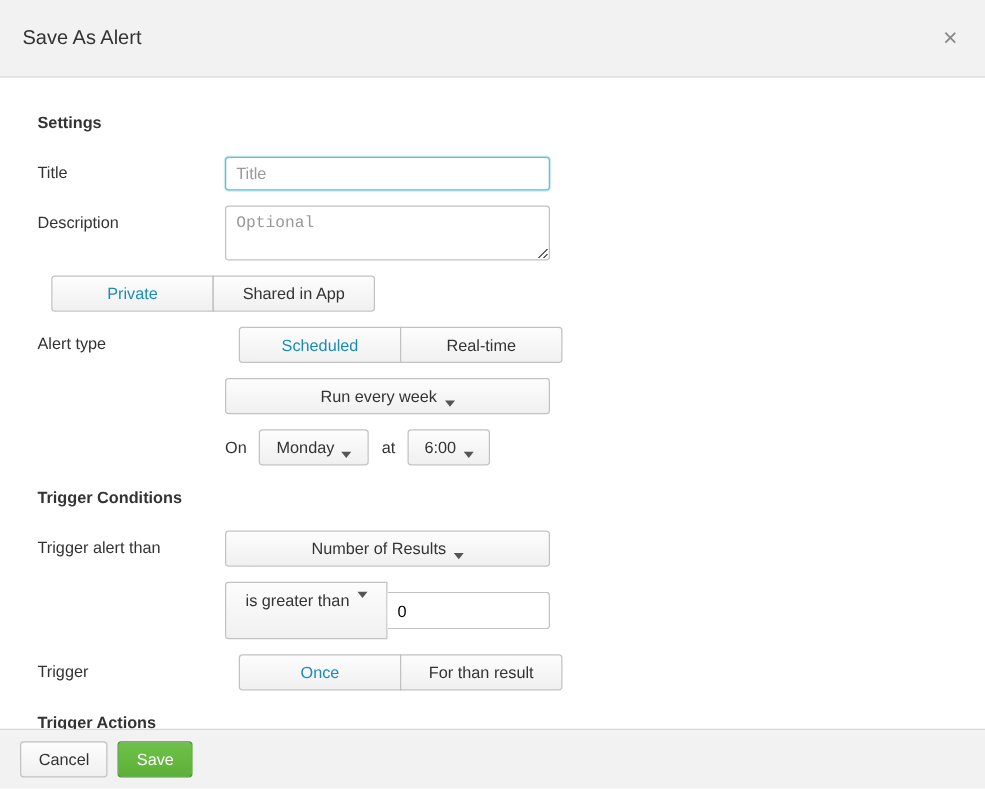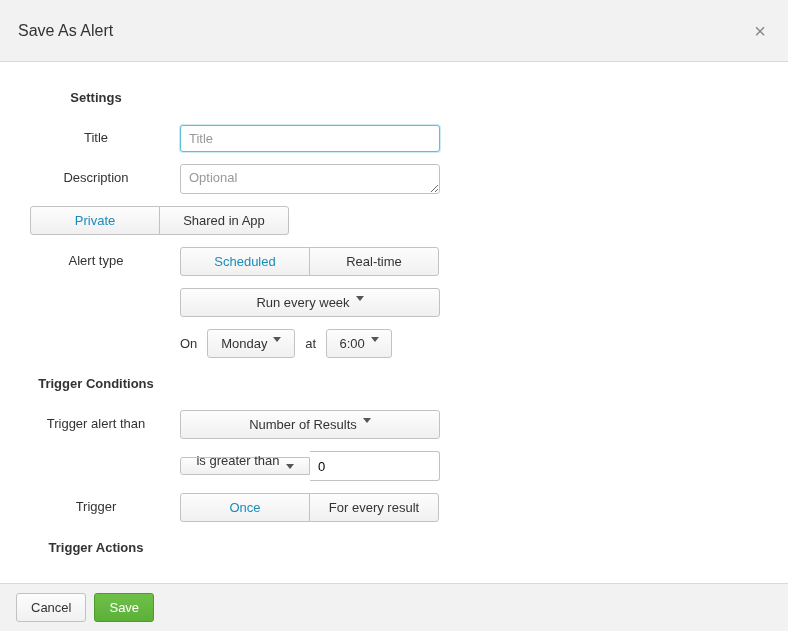--- a/index.html
+++ b/index.html
@@ -47,21 +47,21 @@
     overflow: auto;
   }
 
   .row {
     display: flex;
     align-items: flex-start;
     margin-bottom: 12px;
   }
   .row .lbl {
     width: 150px;
-    text-align: center;
+    text-align: left;
     padding-right: 18px;
     padding-top: 6px;
     font-size: 13px;
     color: #333;
     flex-shrink: 0;
   }
   .row .lbl.section {
     font-weight: 700;
   }
   .row .ctrl {
@@ -94,32 +94,32 @@
     width: 130px;
     text-align: center;
     font-size: 13px;
     color: #333;
     cursor: pointer;
     margin-left: -1px;
     user-select: none;
   }
   .btngroup .seg:first-child {
     border-radius: 3px 0 0 3px;
-    margin-left: 0;
+    margin-left: 11px;
   }
   .btngroup .seg:last-child {
     border-radius: 0 3px 3px 0;
   }
   .btngroup .seg.active {
     color: #1a8cba;
   }
 
   .dropdown {
     display: inline-flex;
-    align-items: flex-start;
+    align-items: flex-end;
     justify-content: center;
     border: 1px solid #c2c2c2;
     background: linear-gradient(#fdfdfd, #f0f0f0);
     border-radius: 3px;
     padding: 6px 12px;
     font-size: 13px;
     color: #333;
     cursor: pointer;
     user-select: none;
     gap: 6px;
@@ -146,23 +146,23 @@
     border-left: none;
     border-radius: 0 3px 3px 0;
     padding: 6px 8px;
     font-size: 13px;
     width: 130px;
     background: #fff;
     height: 30px;
   }
   .joined-left {
     border-radius: 3px 0 0 3px;
-    height: 18px;
+    height: 46px;
     display: inline-flex;
-    align-items: flex-end;
+    align-items: flex-start;
   }
 
   .checkbox {
     width: 16px;
     height: 16px;
     border: 1px solid #b5b5b5;
     border-radius: 3px;
     background: linear-gradient(#fff,#f4f4f4);
     cursor: pointer;
     display: inline-block;
@@ -224,21 +224,21 @@
     <div class="row">
       <div class="lbl">Title</div>
       <div class="ctrl">
         <input type="text" class="txt" style="width: 260px; border-color: rgb(92, 192, 217); box-shadow: rgba(92, 192, 217, 0.3) 0px 0px 0px 1px;" placeholder="Title">
       </div>
     </div>
 
     <div class="row">
       <div class="lbl">Description</div>
       <div class="ctrl">
-        <textarea class="txt" style="width: 260px; height: 30px;" placeholder="Optional"></textarea>
+        <textarea class="txt" style="width: 260px; height: 44px; font-family: Liberation Mono, monospace;" placeholder="Optional"></textarea>
       </div>
     </div>
 
     <div class="row">
       <div class="ctrl">
         <div class="btngroup">
           <div class="seg active">Private</div>
           <div class="seg">Shared in App</div>
         </div>
       </div>
@@ -304,21 +304,21 @@
         </div>
         <input type="text" class="num-input" value="0" style="">
       </div>
     </div>
 
     <div class="row">
       <div class="lbl">Trigger</div>
       <div class="ctrl">
         <div class="btngroup">
           <div class="seg active">Once</div>
-          <div class="seg">For every result</div>
+          <div class="seg">For than result</div>
         </div>
       </div>
     </div>
 
 
     <div class="row" style="margin-top:6px;">
       <div class="lbl section">Trigger Actions</div>
       <div class="ctrl"></div>
     </div>
 

